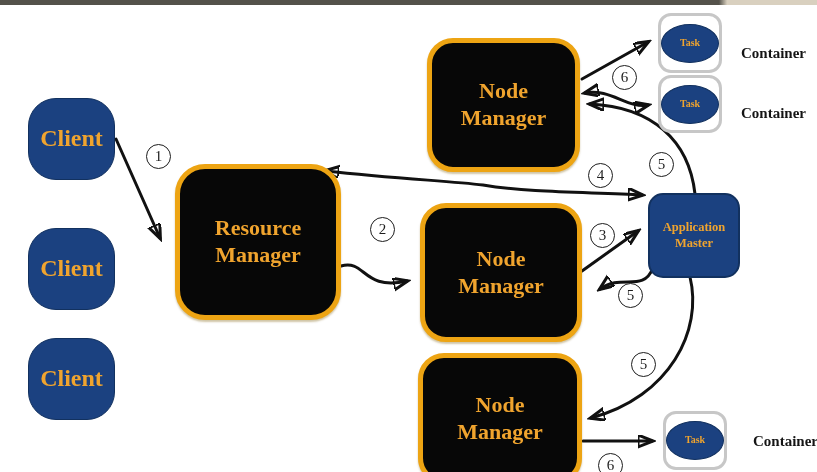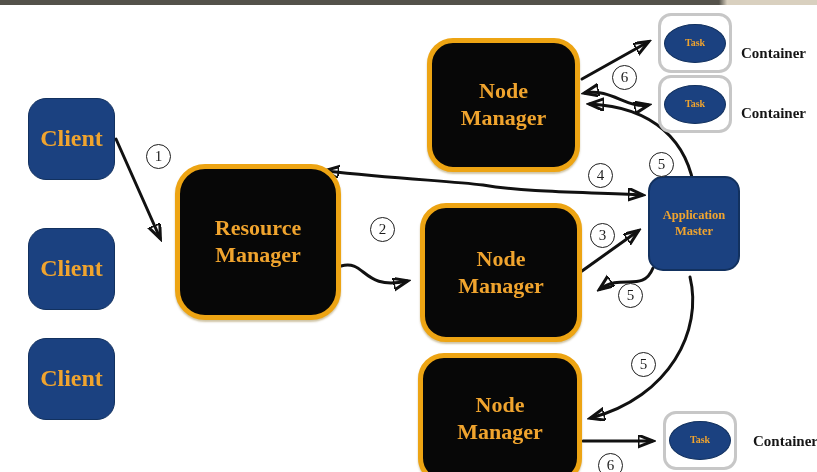--- a/index.html
+++ b/index.html
@@ -11,34 +11,34 @@
   .stage{
     position:relative;width:817px;height:472px;background:#ffffff;
     overflow:hidden;font-family:"Liberation Serif",serif;
   }
   .topbar{position:absolute;left:0;top:0;width:817px;height:5px;
     background:linear-gradient(to right,var(--bar-dark) 0%,var(--bar-dark) 88%,var(--bar-tan) 89%,var(--bar-tan) 100%);}
   .node{position:absolute;display:flex;align-items:center;justify-content:center;
     text-align:center;box-sizing:border-box;}
   .lbl{white-space:pre-line;font-weight:bold;line-height:1.22;}
   .client{width:87px;height:82px;left:28px;background:var(--navy);
-    border:1px solid var(--navy-border);border-radius:18px;font-family:Liberation Serif, serif;}
+    border:1px solid var(--navy-border);border-radius:28px;font-family:Liberation Serif, serif;}
   .client .lbl{color:var(--gold-text);font-size:24px;}
   .blackbox{background:var(--box-black);border:5px solid var(--gold-border);
     box-shadow:0 2px 2px rgba(120,90,0,.35);align-items:center;}
   .blackbox .lbl{color:var(--gold-text);font-size:22px;}
   .rm{left:175px;top:164px;width:166px;height:156px;border-radius:30px;}
   .nm1{left:427px;top:38px;width:153px;height:134px;border-radius:26px;}
   .nm2{left:420px;top:203px;width:162px;height:139px;border-radius:26px;}
   .nm3{left:418px;top:353px;width:164px;height:131px;border-radius:26px;}
-  .am{left:648px;top:176px;width:92px;height:95px;background:var(--navy);
+  .am{left:648px;top:193px;width:92px;height:85px;background:var(--navy);
     border:2px solid var(--navy-border);border-radius:15px;}
   .am .lbl{color:var(--gold-text);font-size:12.5px;}
   .container-box{background:#ffffff;border:3px solid var(--container-border);
-    border-radius:13px;width:74px;text-align:right;}
+    border-radius:13px;width:64px;text-align:right;}
   .c1{left:658px;top:13px;height:60px;}
   .c2{left:658px;top:75px;height:58px;}
   .c3{left:663px;top:411px;height:59px;}
   .task{width:60px;height:37px;background:var(--navy);border:1px solid var(--navy-border);
     border-radius:50%;display:flex;align-items:center;justify-content:center;}
   .task .lbl{color:var(--gold-text);font-size:10px;}
   .cap{position:absolute;font-weight:bold;font-size:15px;color:var(--label-black);text-align:center;}
   .badge{position:absolute;width:23px;height:23px;margin-left:-12px;margin-top:-12px;
     border:1.6px solid #1d1d1d;border-radius:50%;background:#ffffff;
     display:flex;align-items:center;justify-content:center;

